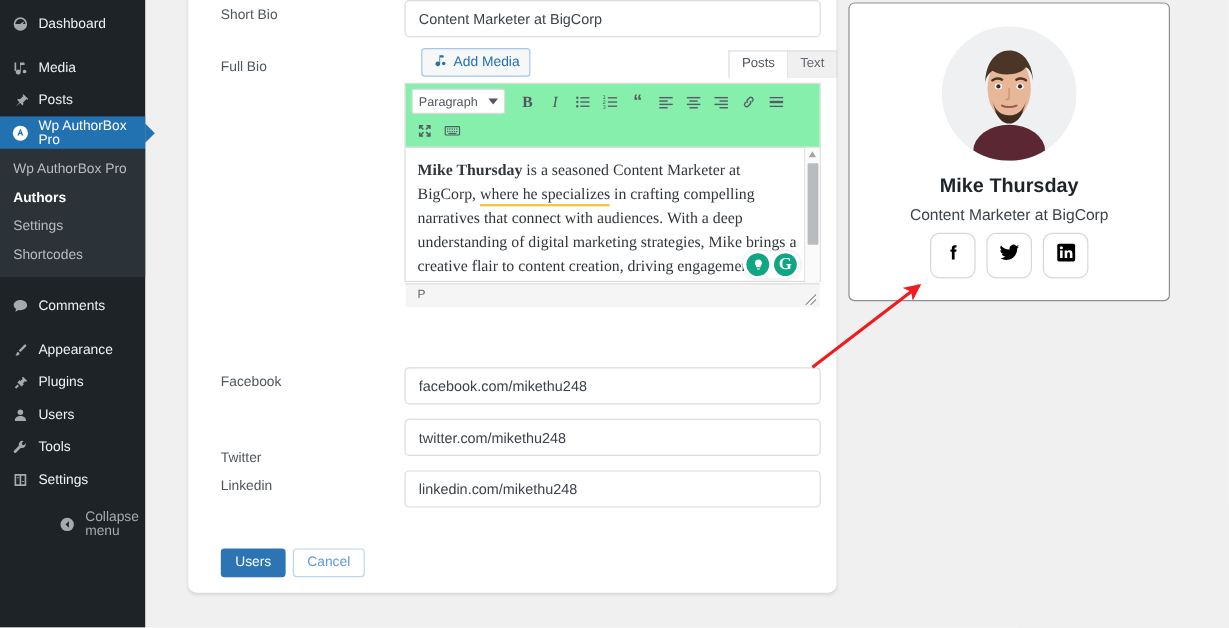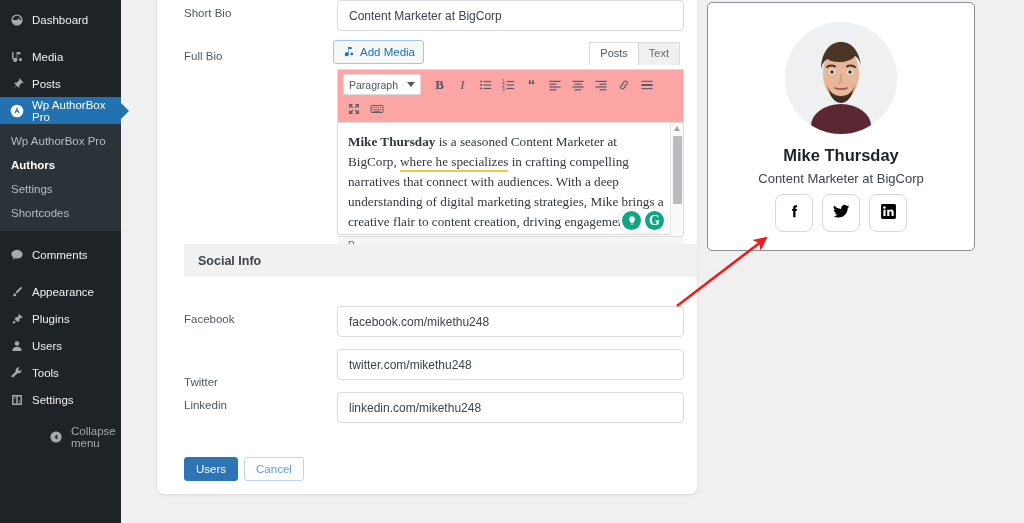--- a/index.html
+++ b/index.html
@@ -58,21 +58,21 @@
   }
   .text-input {
     position: absolute; left: 180px; width: 347px; height: 31px;
     border: 1px solid #dcdcde; border-radius: 4px;
     background: #fff; font-family: "Liberation Sans", sans-serif;
     font-size: 12px; color: #3c434a; padding: 0 11px;
     outline: none;
   }
 
   
-  .editor-wrap { position: absolute; left: 176px; top: 66px; width: 347px; }
+  .editor-wrap { position: absolute; left: 194px; top: 66px; width: 347px; }
   .addmedia-btn {
     display: inline-flex; align-items: center; gap: 5px;
     height: 24px; padding: 0 8px;
     border: 1px solid #a7c6e5; border-radius: 3px;
     background: #f6f7f7; color: #2271b1;
     font-size: 11.5px; cursor: pointer;
   }
   .addmedia-btn svg { width: 13px; height: 13px; fill: #2271b1; }
   .ed-tabs { position: absolute; right: 0; top: 2px; display: flex; }
   .ed-tab {
@@ -82,21 +82,21 @@
   }
   .ed-tab.active { background: #fff; color: #50575e; }
   .ed-tab + .ed-tab { border-left: none; }
 
   .editor-box {
     position: absolute; left: 180px; top: 95px;
     width: 347px; height: 166px;
     border: 1px solid #dcdcde; background: #fff;
   }
   .ed-toolbar {
-    border-bottom: 1px solid #dcdcde; background: #fca5a5;
+    border-bottom: 1px solid #dcdcde; background: #86efac;
     padding: 4px 5px 3px 5px;
     display: flex; flex-wrap: wrap; align-items: center; gap: 2px;
   }
   .tb-select {
     display: inline-flex; align-items: center; justify-content: space-between;
     width: 78px; height: 21px; padding: 0 5px; margin-right: 6px;
     border: 1px solid #dcdcde; background: #fff; border-radius: 2px;
     font-size: 10.5px; color: #50575e; cursor: pointer;
   }
   .tb-select .caret {
@@ -468,23 +468,20 @@
       <div class="gramm-wrap">
         <div class="gramm-circle">
           <svg viewBox="0 0 20 20">
               <path d="M10 2a5 5 0 00-3 9v2h6v-2a5 5 0 00-3-9zM8 14.5h4V16H8v-1.5z"></path>
             </svg>
         </div>
         <div class="gramm-circle g">G</div>
       </div>
     </div>
 
-    <div class="social-head">
-      <span>Social Info</span>
-    </div>
 
     <div class="field-label" style="top:339px;">Facebook</div>
     <input class="text-input" style="top: 332px;" value="facebook.com/mikethu248">
 
     <div class="field-label" style="top:402px;">Twitter</div>
     <input class="text-input" style="top: 375px;" value="twitter.com/mikethu248">
 
     <div class="field-label" style="top:425px;">Linkedin</div>
     <input class="text-input" style="top: 418px;" value="linkedin.com/mikethu248">
 

